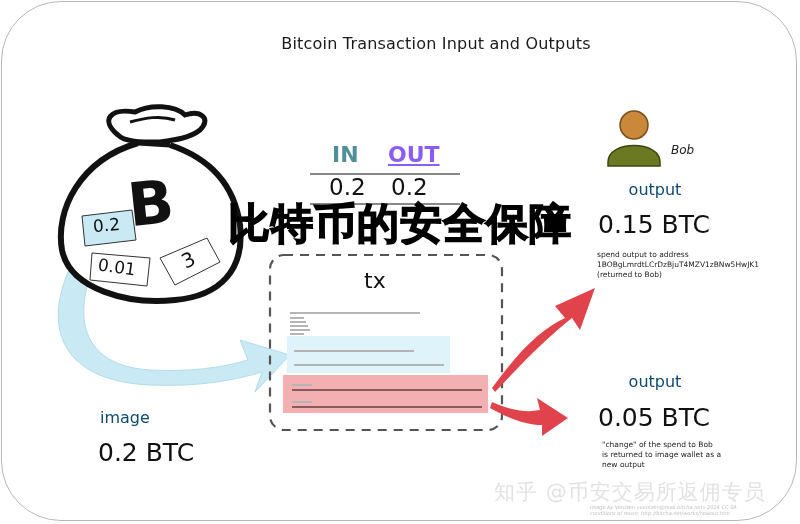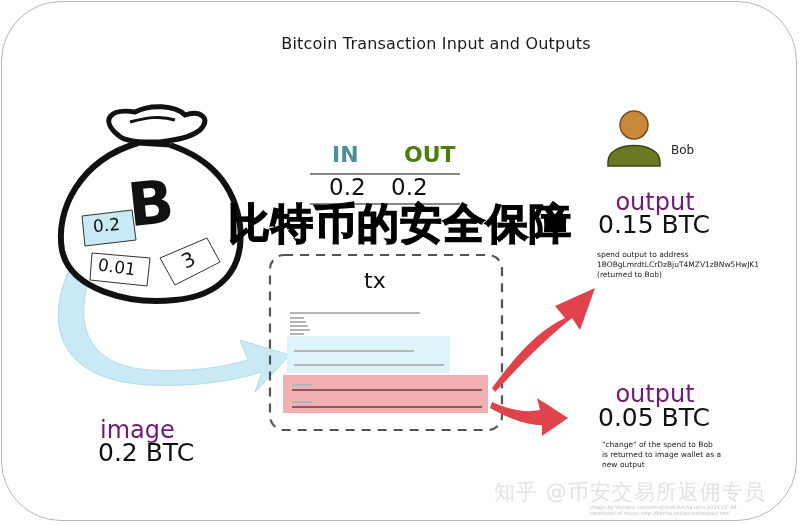--- a/index.html
+++ b/index.html
@@ -8,31 +8,31 @@
     position: absolute; left: 1px; top: 1px; width: 796px; height: 520px;
     border: 1.5px solid #b8b8b8; border-radius: 60px; box-sizing: border-box;
   }
   .title {
     position: absolute; left: 0; width: 800px; top: 34px; text-align: center;
     font-size: 16px; color: #1a1a1a; letter-spacing: 0.2px; padding-left: 36px;
   }
   svg.art { position: absolute; left: 0; top: 0; }
   .inout-head { position: absolute; top: 142px; font-size: 22px; font-weight: bold; }
   .in-label { left: 332px; color: #4f8f9a; }
-  .out-label { left: 404px; color: #4d7c0f; }
+  .out-label { left: 388px; color: #8b5cf6; text-decoration: underline; }
   .rule { position: absolute; left: 310px; width: 150px; height: 2px; background: #888; }
   .inout-val { position: absolute; top: 174px; font-size: 23px; color: #111; font-weight: 500; }
   .overlay-title {
     position: absolute; left: 228px; top: 196px; font-size: 42px; font-weight: 900;
     color: #000; letter-spacing: 1px; white-space: nowrap;
     font-family: "DejaVu Sans", sans-serif;
     -webkit-text-stroke: 1.5px #000;
   }
-  .bob-name { position: absolute; left: 671px; top: 143px; font-size: 12px; color: #222; }
-  .big-word { position: absolute; font-size: 24px; color: #701a75; text-align: center; margin-top: 8px; }
+  .bob-name { position: absolute; left: 671px; top: 143px; font-size: 12px; font-style: italic; color: #222; }
+  .big-word { position: absolute; font-size: 16px; color: #0c4a6e; text-align: center; }
   .big-amount { position: absolute; font-size: 25px; color: #111; text-align: left; }
   .small-note { position: absolute; font-size: 7.5px; line-height: 10px; color: #222; }
   .tx-label { position: absolute; left: 364px; top: 268px; font-size: 22px; color: #111; }
   .code-line { position: absolute; height: 2px; background: #b5b5b5; }
   .watermark-main {
     position: absolute; left: 494px; top: 478px; font-size: 21px; color: #e2e2e2;
     letter-spacing: 1px; white-space: nowrap;
   }
   .watermark-sub {
     position: absolute; left: 590px; top: 504px; font-size: 5px; line-height: 6px;

